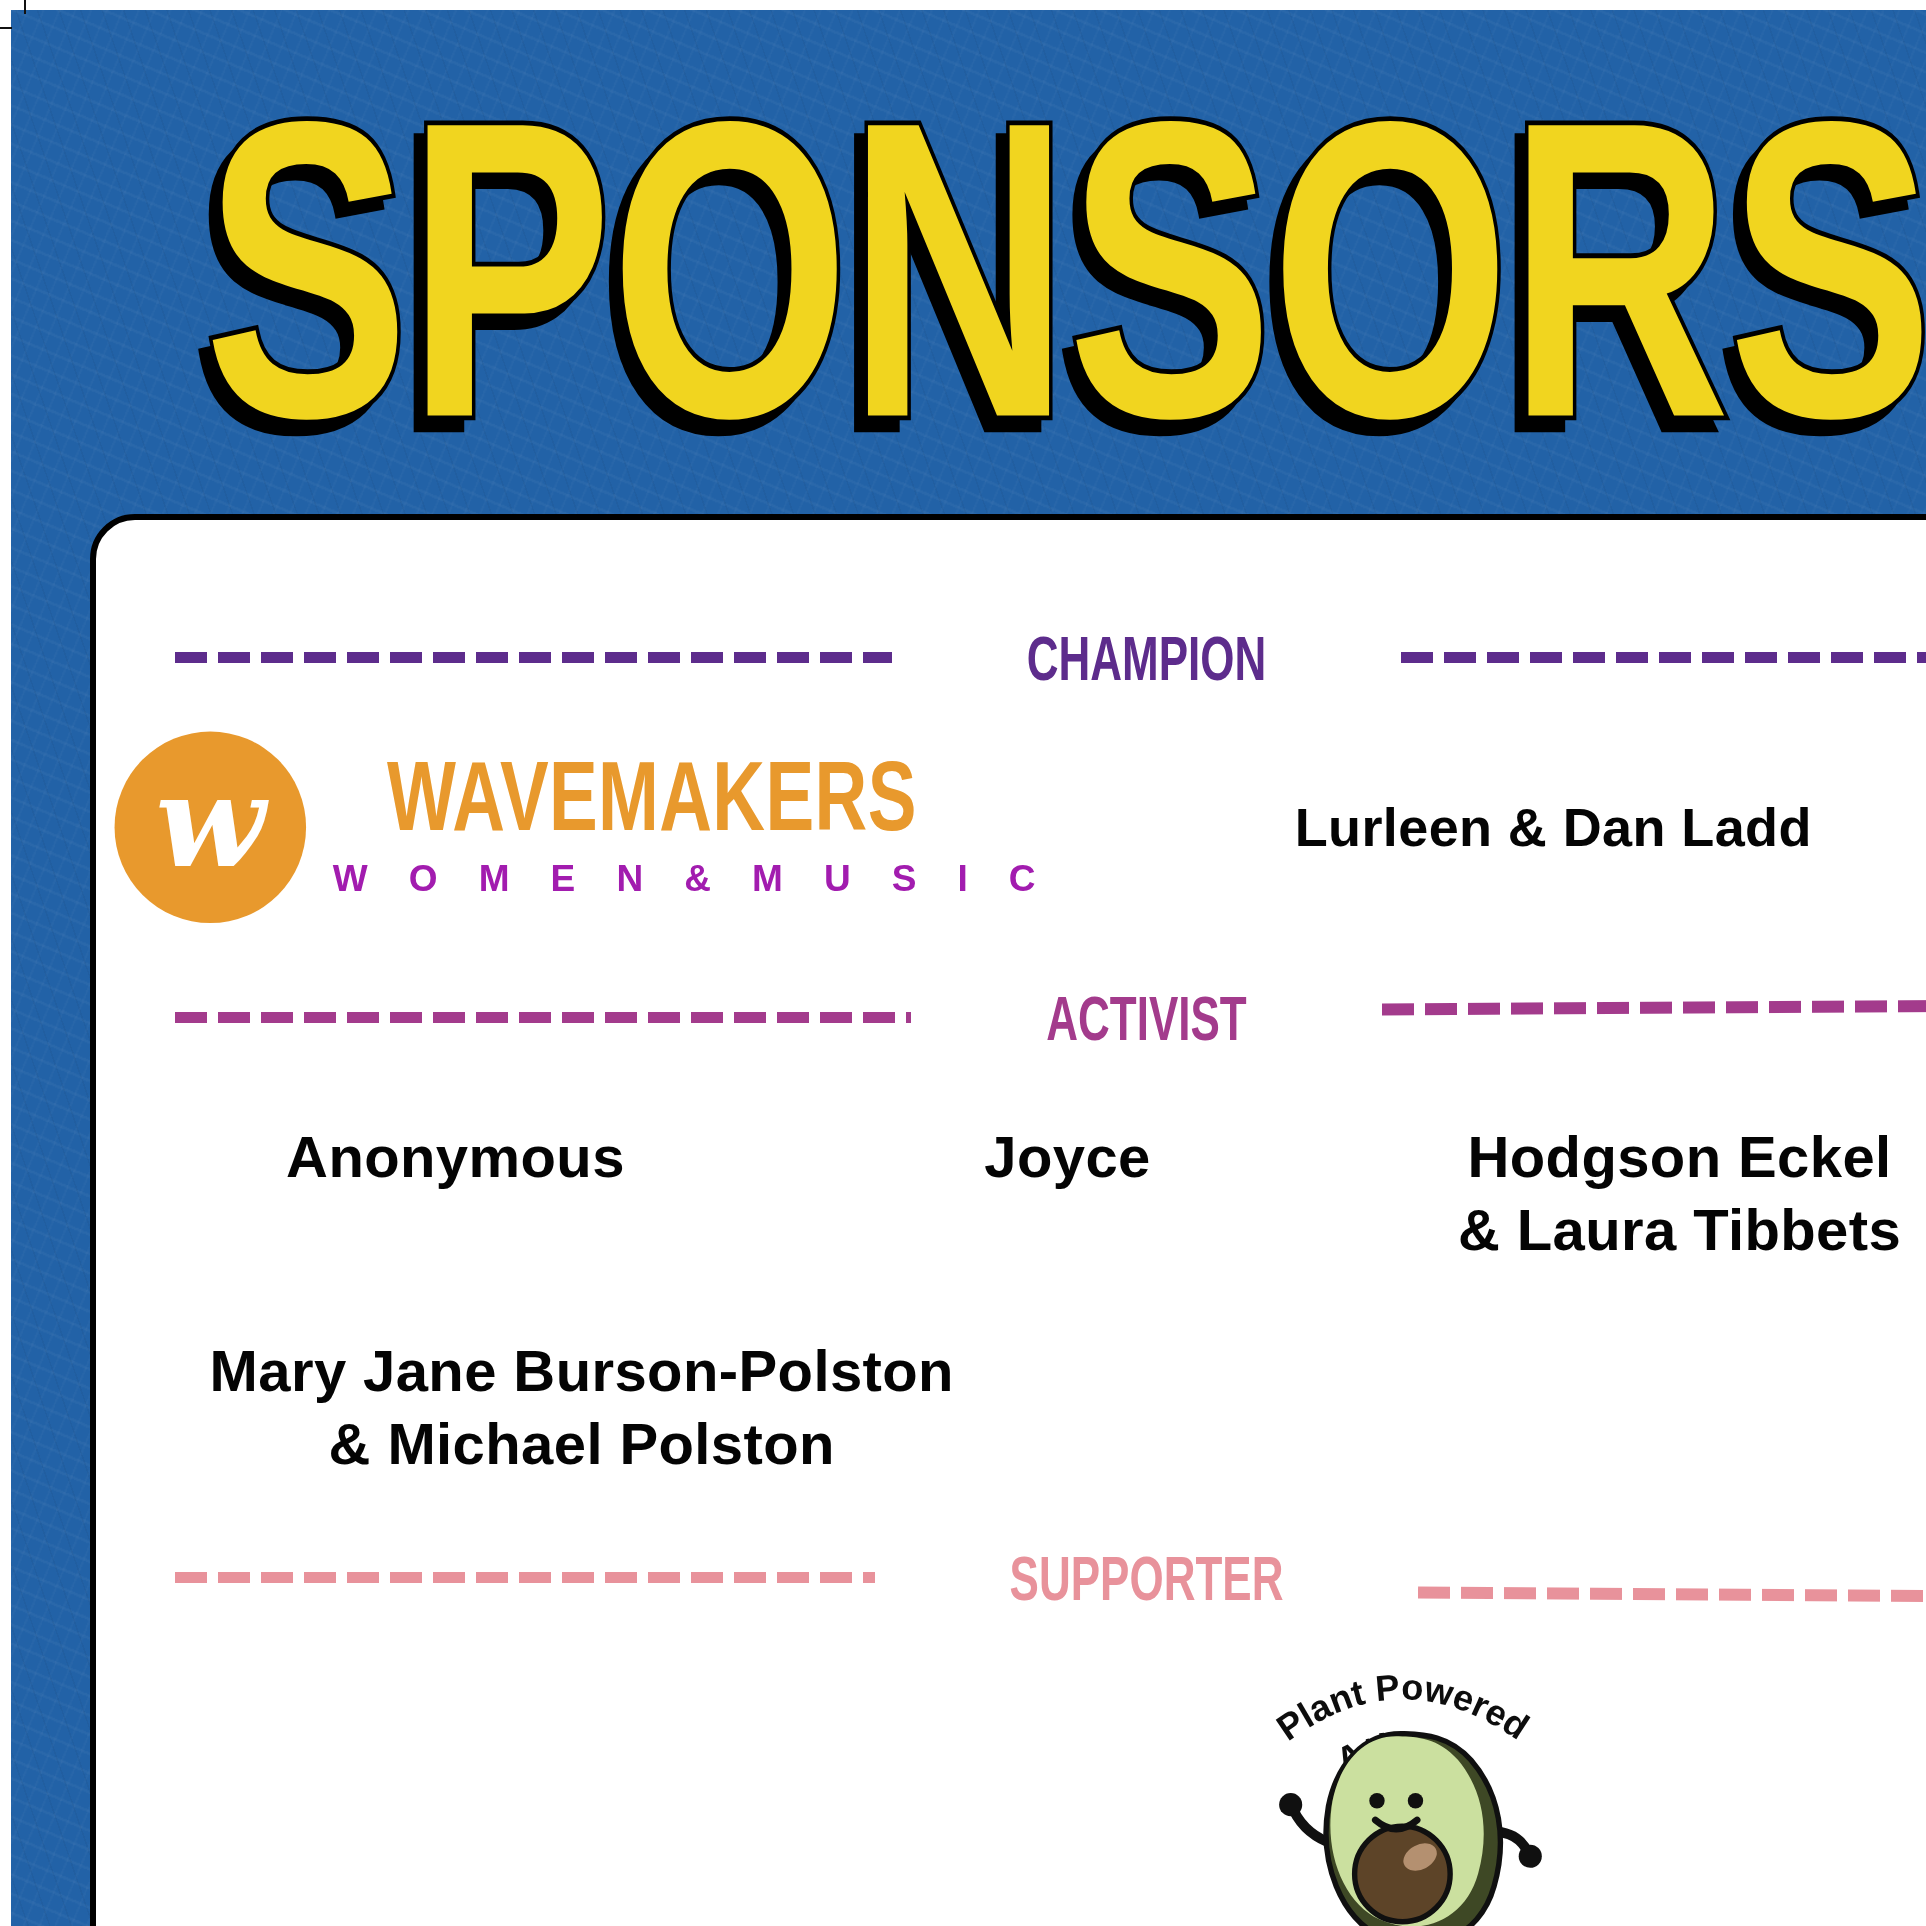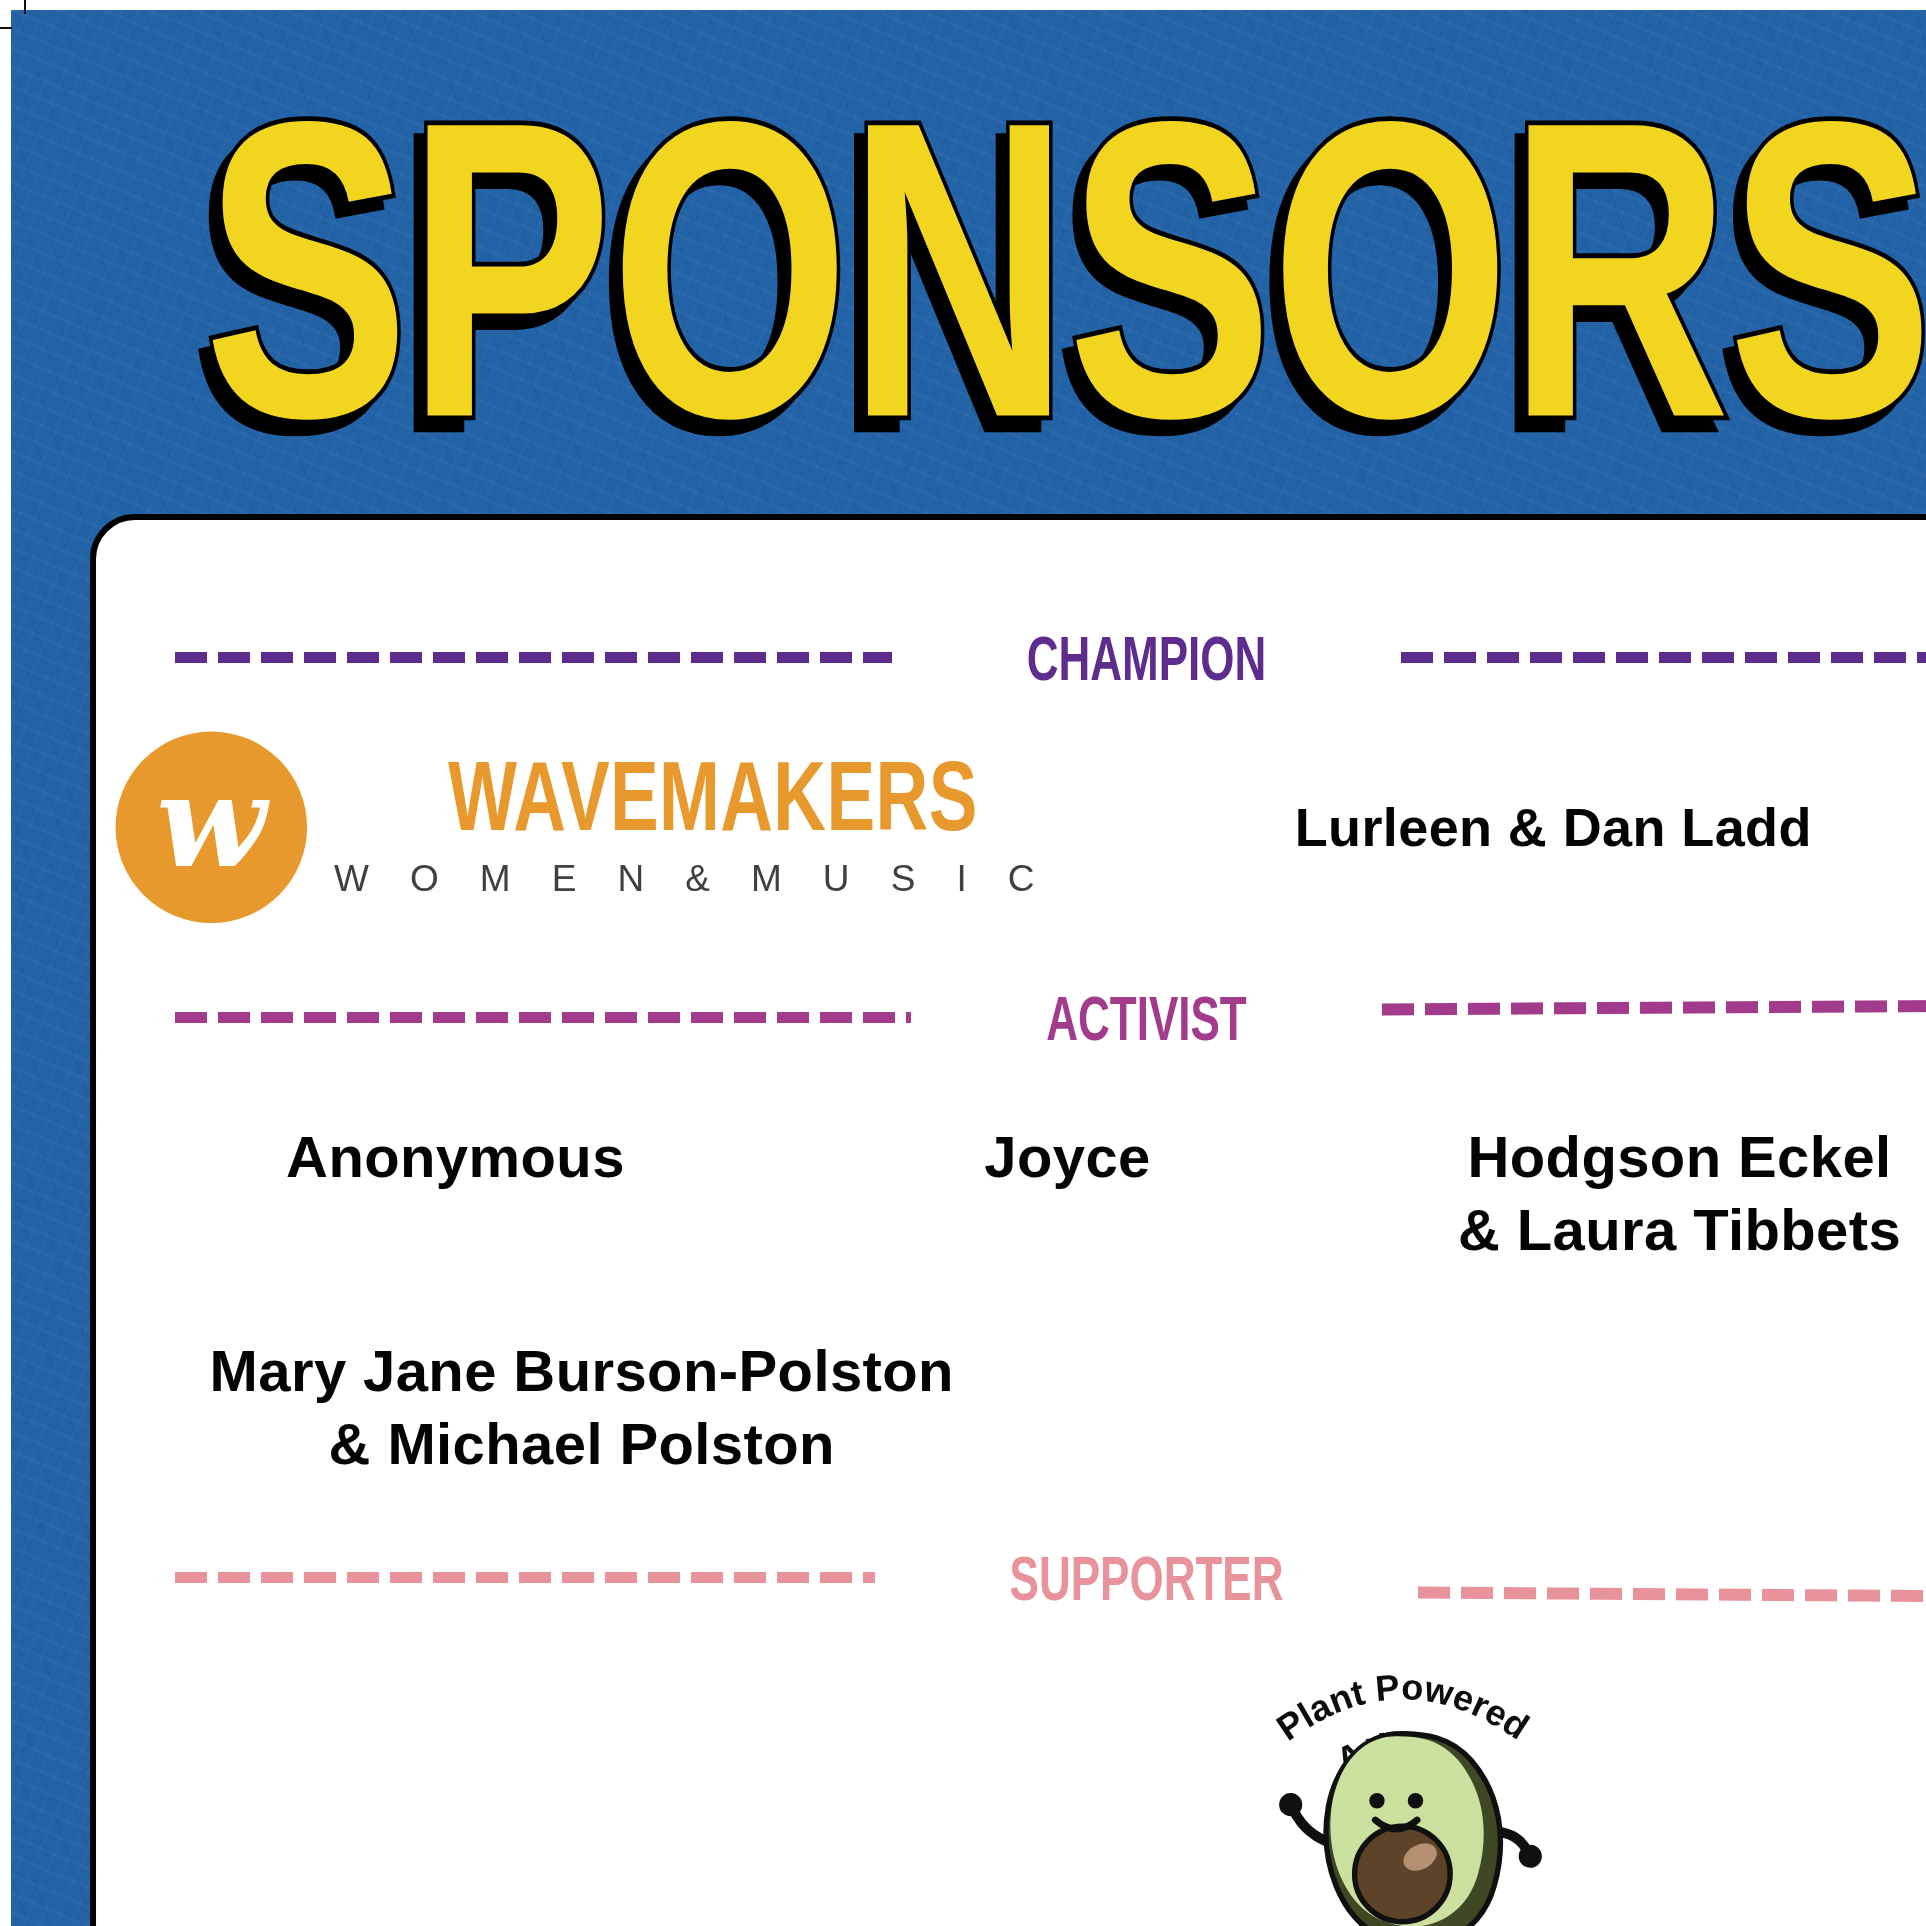--- a/index.html
+++ b/index.html
@@ -64,27 +64,27 @@
   .grid2{display:grid;grid-template-columns:50% 50%;align-items:start;}
   .name{
     text-align:center;font-weight:700;font-size:58px;line-height:1.25;color:#040404;
     letter-spacing:0.4px;
   }
   .name.big{font-size:54px;}
 
   
   .champ-row{display:grid;grid-template-columns:50% 50%;align-items:center;}
   .wavemakers{display:flex;align-items:center;justify-content:center;gap:17.3px;}
-  .wm-text{display:flex;flex-direction:column;align-items:flex-end;}
+  .wm-text{display:flex;flex-direction:column;align-items:center;}
   .wm-word{
     display:inline-block;color:#E8992D;font-weight:700;font-size:83px;line-height:1;
     transform:scale(0.88,1.18);transform-origin:left center;white-space:nowrap;letter-spacing:0.4px;
   }
   .wm-tag{
-    color:#404040;font-weight:400;font-size:37px;letter-spacing:15.4px;margin-top:20px;
+    color:#a21caf;font-weight:700;font-size:37px;letter-spacing:15.4px;margin-top:20px;
     white-space:nowrap;
     margin-left:8px;
   }
 
   
   .logo-row{position:relative;}
   .tds{position:absolute;left:537px;top:23px;width:455px;text-align:center;}
   .tds-caption{
     display:inline-block;font-weight:700;font-size:33px;letter-spacing:-0.4px;color:#0a0a0a;
     transform:scaleY(1.12);white-space:nowrap;margin-top:7px;

